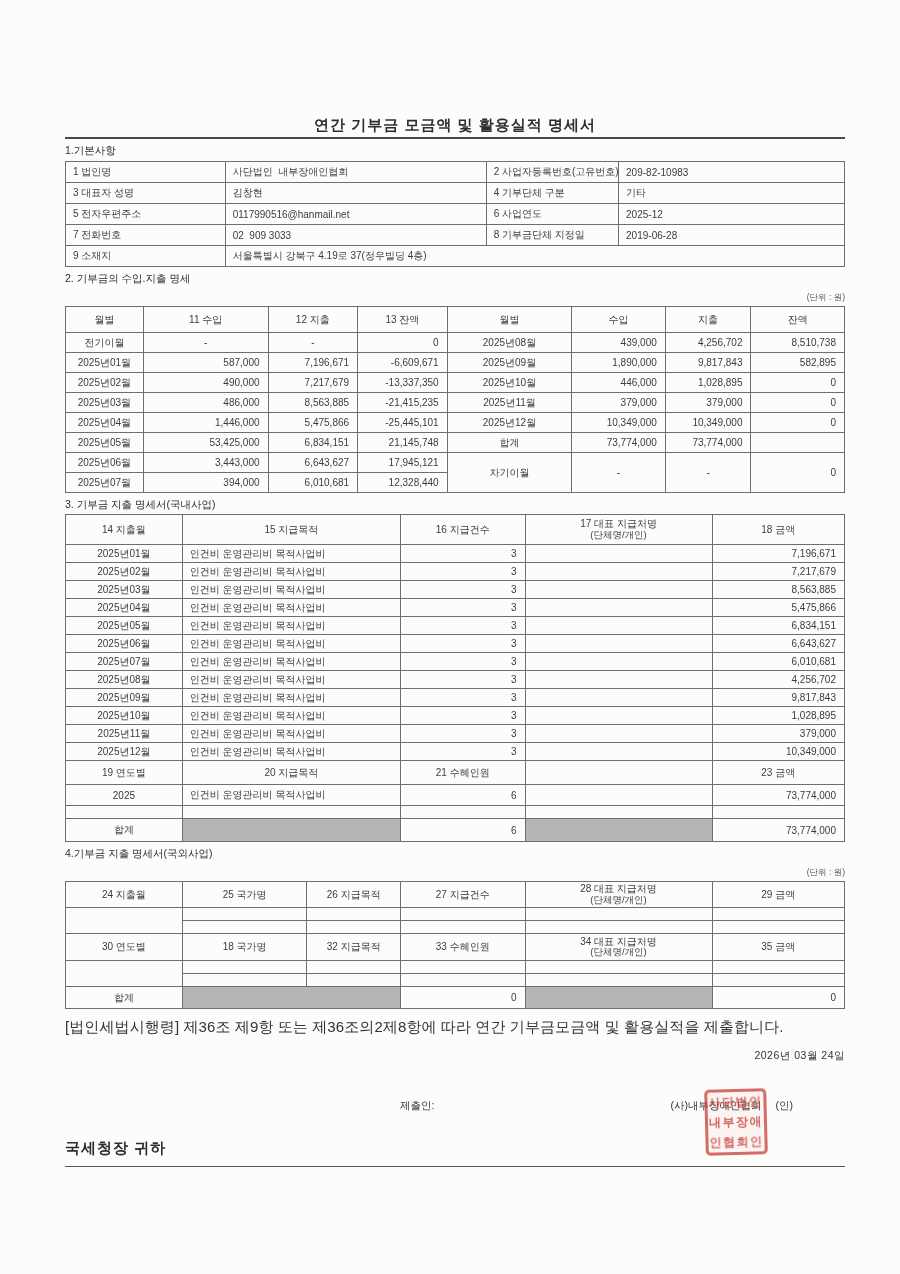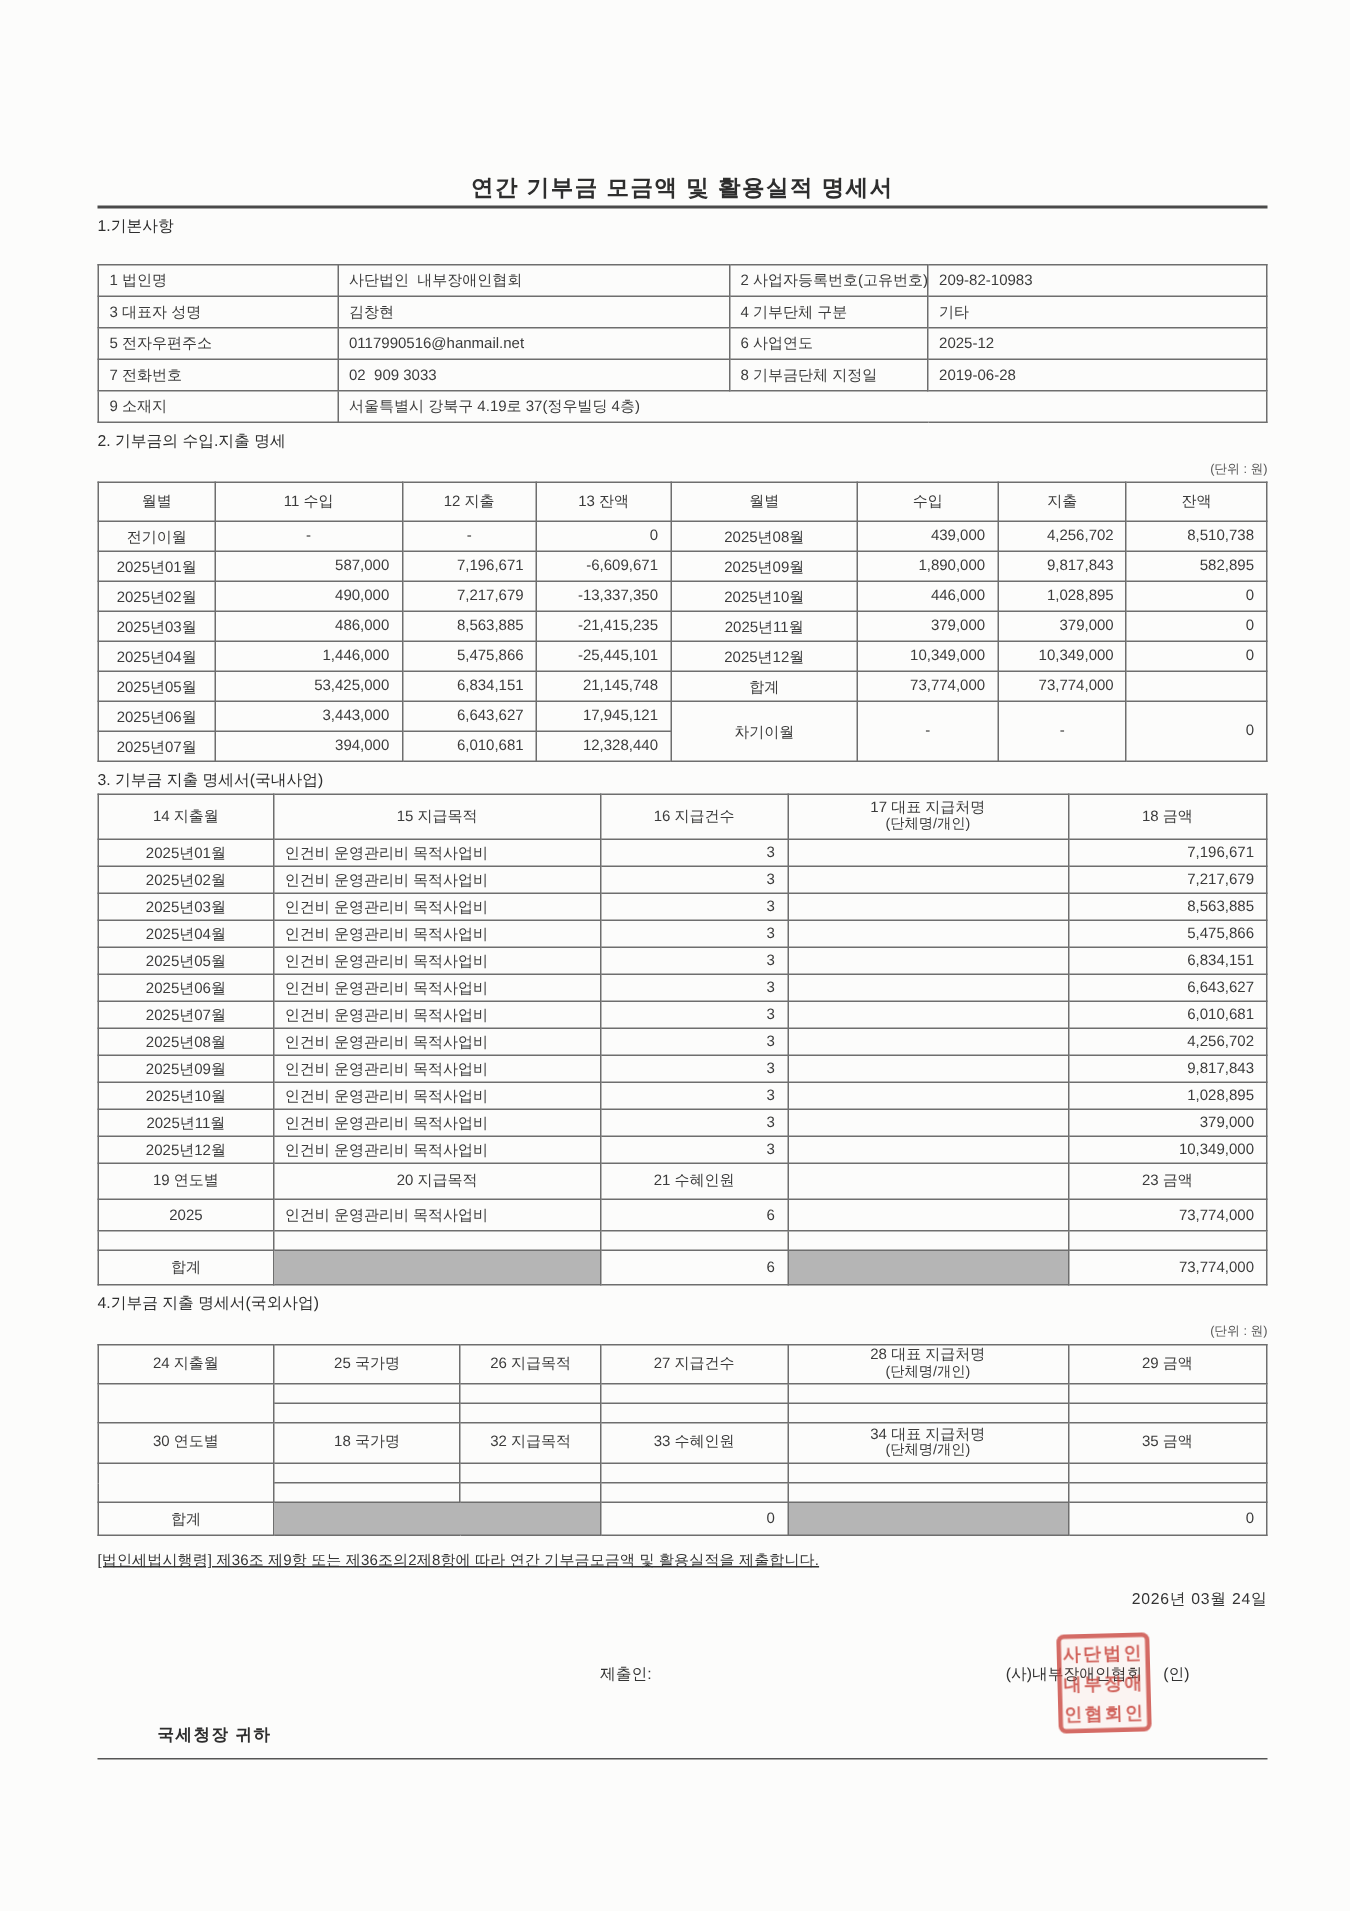--- a/index.html
+++ b/index.html
@@ -31,28 +31,28 @@
     white-space:nowrap;
     color:#3b3b3b;
   }
   table.doc th{line-height:1.15;}
   table.doc th div{font-size:9.5px;}
   .a-r{text-align:right !important;padding-right:8px !important;}
   .a-l{text-align:left !important;padding-left:7px !important;}
   .gray{background:#b5b5b5;}
   tr.total-row td{border-top:1.5px solid #3f3f3f;}
   table.s1 td{text-align:left;white-space:pre;padding-left:7px;}
-  table.s1{margin-top:18px;}
+  table.s1{margin-top:3px;}
   .sec3-gap{margin-top:20px;}
 
-  .declaration{font-size:10px;color:#333;margin-top:9px;letter-spacing:0.1px;text-decoration:underline;}
+  .declaration{font-size:15px;color:#333;margin-top:9px;letter-spacing:0.1px;}
   .date-line{text-align:right;font-size:10.5px;color:#333;margin-top:12px;letter-spacing:0.5px;}
   .submit-row{display:flex;justify-content:space-between;align-items:center;margin-top:36px;padding-left:335px;padding-right:52px;font-size:10.5px;color:#333;}
   .submit-name span{margin-left:14px;}
-  .recipient{font-size:11px;font-weight:bold;color:#2e2e2e;margin-top:26px;letter-spacing:1px;margin-left:40px;}
+  .recipient{font-size:15px;font-weight:bold;color:#2e2e2e;margin-top:26px;letter-spacing:1px;}
   .bottom-rule{border:none;border-top:1.5px solid #555;margin:8px 0 0 0;}
   .paper-spec{text-align:right;font-size:8.5px;color:#555;margin-top:3px;}
 
   .stamp{
     position:absolute;left:705px;top:1089px;width:56px;height:60px;
     border:3px solid rgba(199,62,54,0.75);
     border-radius:5px;
     transform:rotate(-1.5deg);
     display:flex;flex-direction:column;justify-content:space-around;align-items:center;
     color:rgba(199,62,54,0.8);

